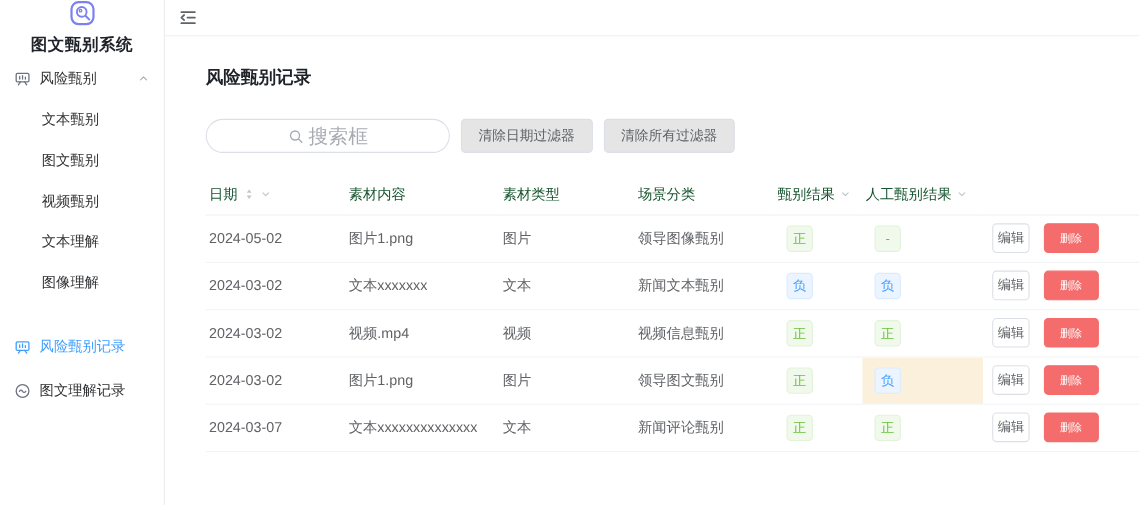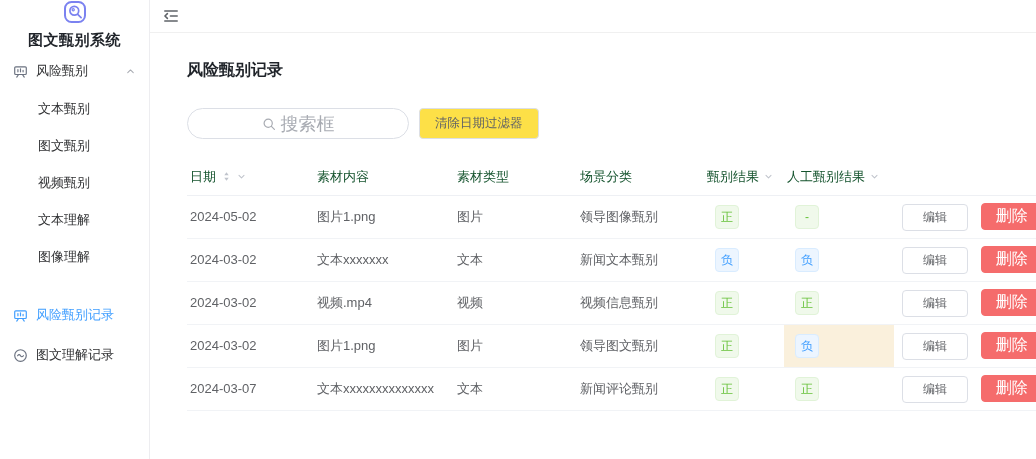--- a/index.html
+++ b/index.html
@@ -45,21 +45,21 @@
   .page-title { margin-top:27px; font-size:16px; font-weight:bold; color:#1f2329; }
 
   .filter-row { margin-top:27px; display:flex; align-items:center; gap:10px; }
   .search-box {
     width:222px; height:31px; border:1px solid #dcdfe6; border-radius:16px;
     display:flex; align-items:center; justify-content:center; gap:5px;
     color:#a8abb2; font-size:18px; cursor:text; background:#fff;
   }
   .search-box .si { width:14px; height:14px; display:inline-flex; color:#a8abb2; }
   .flt-btn {
-    height:31px; padding:0 15px; background:#fde047; border:1px solid #dcdfe6; border-radius:4px;
+    height:31px; padding:0 15px; background:#e5e5e5; border:1px solid #dcdfe6; border-radius:4px;
     font-size:12.5px; color:#606266; cursor:pointer; font-family:inherit;
   }
 
   
   .tbl-wrap { margin-top:20px; }
   table { width:100%; border-collapse:collapse; table-layout:fixed; font-size:13px; color:#606266; }
   th {
     height:36px; text-align:left; font-weight:500; color:#14532d; font-size:13px;
     border-bottom:1px solid #eef0f4; padding:0 4px 0 3px; white-space:nowrap;
   }
@@ -71,26 +71,26 @@
 
   .badge {
     display:inline-block; min-width:24px; height:24px; line-height:22px; text-align:center;
     border-radius:4px; font-size:12px; padding:0 4px; margin-left:8px; border:1px solid transparent;
   }
   .badge[data-kind="positive"] { background:#f0f9eb; border-color:#e1f3d8; color:#67c23a; }
   .badge[data-kind="negative"] { background:#ecf5ff; border-color:#d9ecff; color:#409eff; }
 
   .act-cell { padding-left:8px; }
   .btn-edit {
-    height:27px; padding:0 20px; background:#fff; border:1px solid #dcdfe6; border-radius:4px;
+    height:27px; padding:0 4px; background:#fff; border:1px solid #dcdfe6; border-radius:4px;
     font-size:12px; color:#606266; cursor:pointer; font-family:inherit;
   }
   .btn-del {
     height:27px; padding:0 14px; background:#f56c6c; border:1px solid #f56c6c; border-radius:4px;
-    font-size:16px; color:#ffffff; cursor:pointer; margin-left:9px; font-family:inherit;
+    font-size:10px; color:#ffffff; cursor:pointer; margin-left:9px; font-family:inherit;
   }
   svg { display:block; width:100%; height:100%; }
 </style>
 </head>
 <body>
 
 <div class="app">
 
   <aside class="sidebar">
     <div class="logo-row">
@@ -173,20 +173,21 @@
         <div class="search-box">
           <span class="si">
             <svg viewBox="0 0 14 14" fill="none" stroke="currentColor" stroke-width="1.2" stroke-linecap="round">
               <circle cx="6.2" cy="6.2" r="4.1"></circle>
               <path d="M9.4 9.4l3 3"></path>
             </svg>
           </span>
           <span>搜索框</span>
         </div>
         <button class="flt-btn">清除日期过滤器</button>
+        <button class="flt-btn">清除所有过滤器</button>
       </div>
 
       <div class="tbl-wrap">
         <table>
           <colgroup>
             <col style="width:127px">
               <col style="width:140px">
               <col style="width:123px">
             <col style="width:127px">
               <col style="width:80px">

